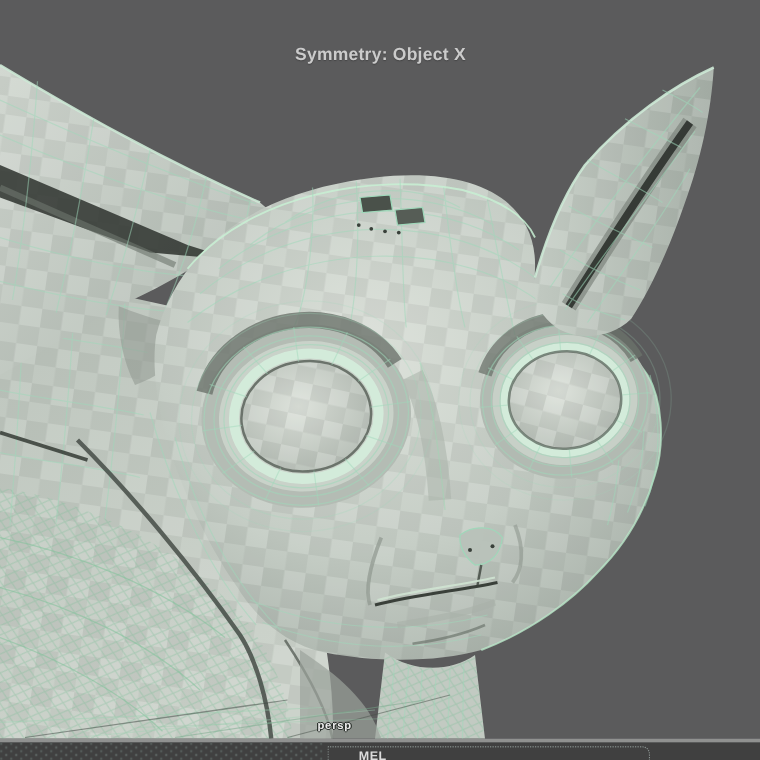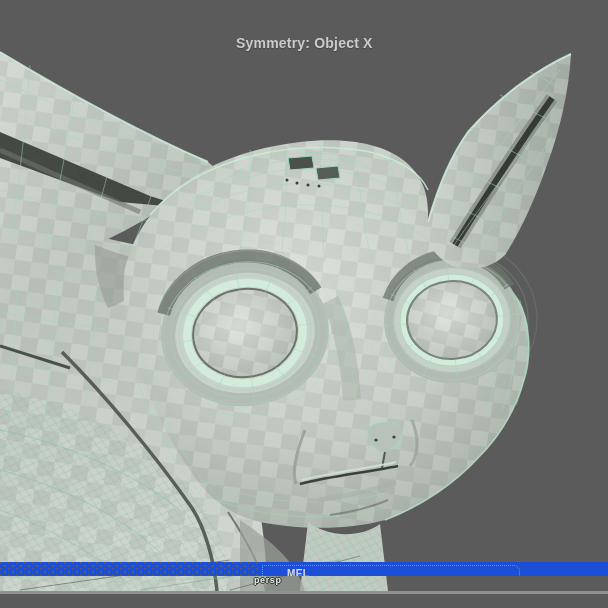--- a/index.html
+++ b/index.html
@@ -20,21 +20,21 @@
     position:absolute;left:254px;top:575px;z-index:6;
     font-size:9px;font-weight:bold;color:#ececec;letter-spacing:.6px;
     text-shadow:1px 0 0 #2c322d,-1px 0 0 #2c322d,0 1px 0 #2c322d,0 -1px 0 #2c322d;
     text-align:right;
   }
   
   .viewport-border{
     position:absolute;left:0;top:591px;width:608px;height:3px;background:#909190;z-index:4;
   }
   .command-bar{
-    position:absolute;left:0;top:562px;width:608px;height:14px;background:#1d4ed8;
+    position:absolute;left:0;top:594px;width:608px;height:14px;background:#404040;
     overflow:hidden;z-index:4;
   }
   .command-bar .stipple{
     position:absolute;left:0;top:0;width:258px;height:14px;
     background-image:
       radial-gradient(circle,#59605e 0.9px,transparent 1.3px),
       radial-gradient(circle,#535a58 0.9px,transparent 1.3px);
     background-size:8px 6px,8px 6px;
     background-position:1px 1px,5px 4px;
   }

